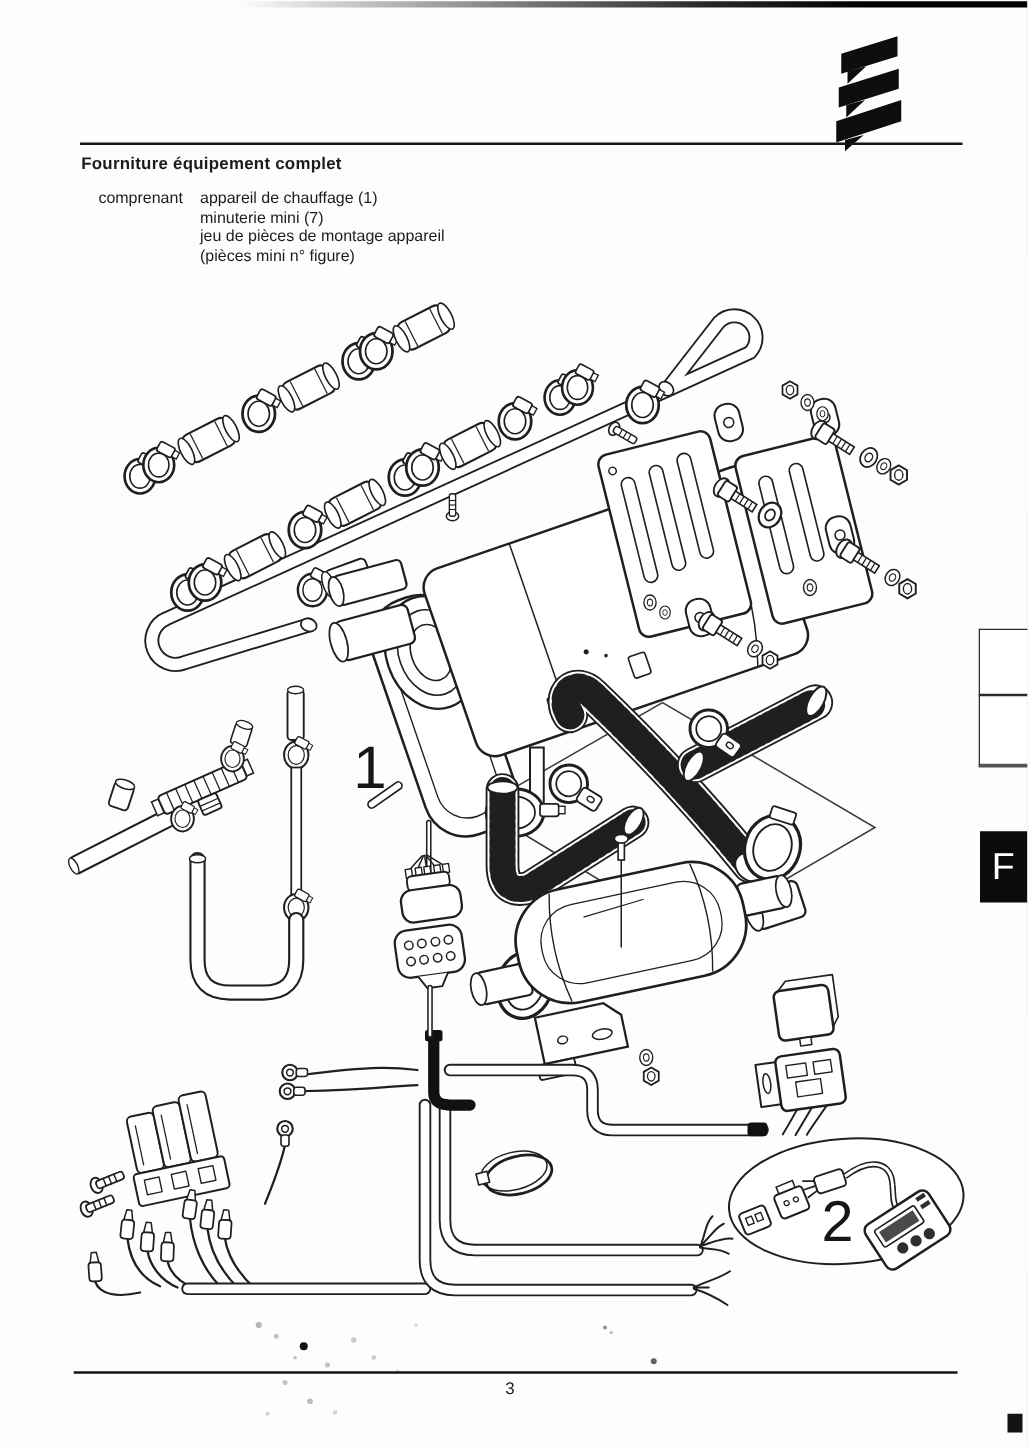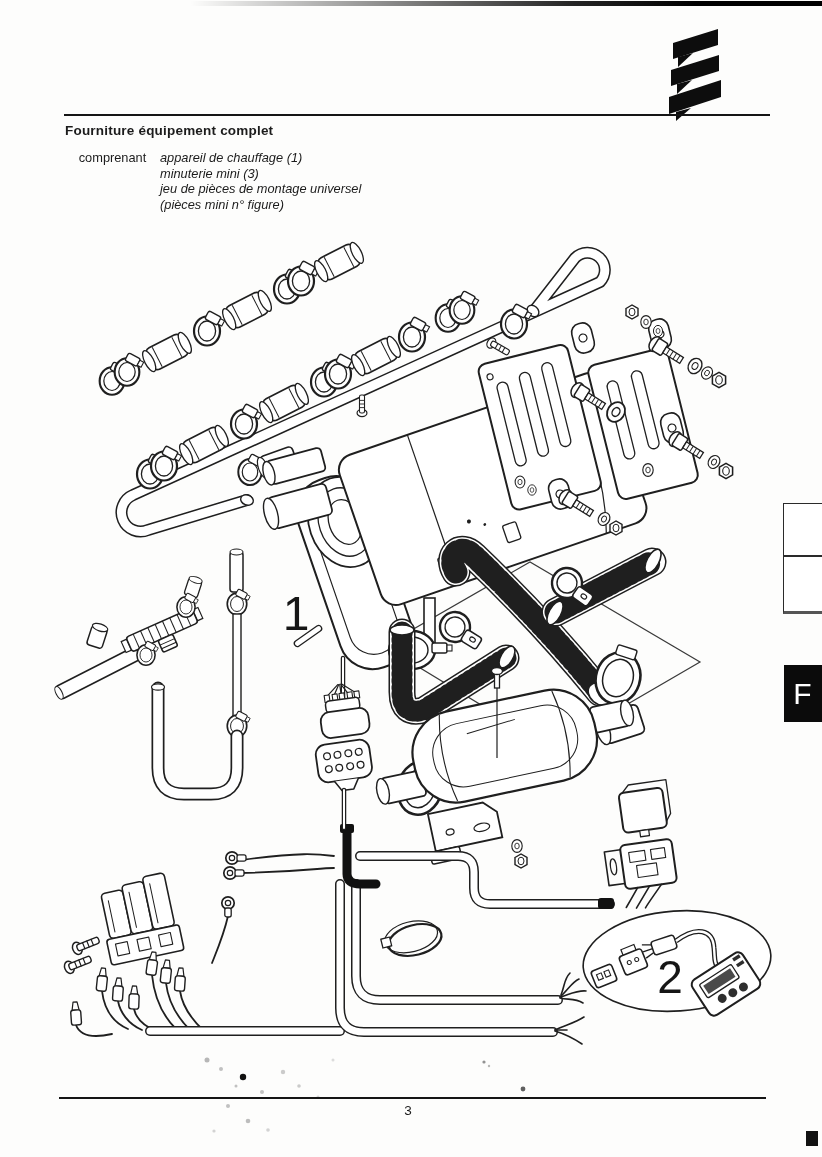--- a/index.html
+++ b/index.html
@@ -12,21 +12,21 @@
   .scan-top{
     left:190px;top:1px;width:632px;height:5px;
     background:linear-gradient(90deg,rgba(0,0,0,0) 0%,rgba(0,0,0,.15) 10%,rgba(0,0,0,.55) 38%,rgba(0,0,0,.85) 60%,#000 80%);
   }
   .rule{background:#151515;height:2px;}
   .rule-top{left:64px;top:114px;width:706px;}
   .rule-bottom{left:59px;top:1097px;width:707px;}
   .title{left:65px;top:123px;font-size:13.5px;font-weight:bold;letter-spacing:.2px;}
   .intro{left:65px;top:150px;display:flex;font-size:12.8px;line-height:15.5px;}
   .intro .lbl{width:95px;text-align:center;}
-  .intro .items{margin-left:0;font-style:italic;}
+  .intro .items{margin-left:0;}
   .diagram-svg{left:0;top:0;width:822px;height:1157px;pointer-events:none;}
   .sidebox{border:1.3px solid #2a2a2a;border-right:none;background:#fff;}
   .box1{left:783px;top:503px;width:39px;height:51px;}
   .box2{left:783px;top:556px;width:39px;height:54px;border-bottom:3px solid #555;}
   .ftab{
     left:784px;top:665px;width:38px;height:57px;background:#0b0b0b;color:#fff;
     display:flex;align-items:center;justify-content:center;
     font-size:30px;font-weight:500;letter-spacing:1px;
   }
   .pagenum{left:398px;top:1103px;font-size:13.5px;width:20px;text-align:center;}
@@ -53,22 +53,22 @@
   </svg>
 
   <div class="abs rule rule-top"></div>
 
   <div class="abs title">Fourniture équipement complet</div>
 
   <div class="abs intro">
     <div class="lbl">comprenant</div>
     <div class="items">
       <div>appareil de chauffage (1)</div>
-      <div>minuterie mini (3)</div>
-      <div>jeu de pièces de montage universel</div>
+      <div>minuterie mini (7)</div>
+      <div>jeu de pièces de montage appareil</div>
       <div>(pièces mini n° figure)</div>
     </div>
   </div>
 
   <svg class="abs diagram-svg" viewBox="0 0 822 1157">
     <defs>
       <g id="clamp">
         <ellipse rx="13" ry="14.5" fill="#fff" stroke="#1f1f1f" stroke-width="2.2"></ellipse>
         <ellipse rx="8.6" ry="10" fill="#fff" stroke="#1f1f1f" stroke-width="1.3"></ellipse>
         <g transform="translate(6,-13) rotate(28)">

